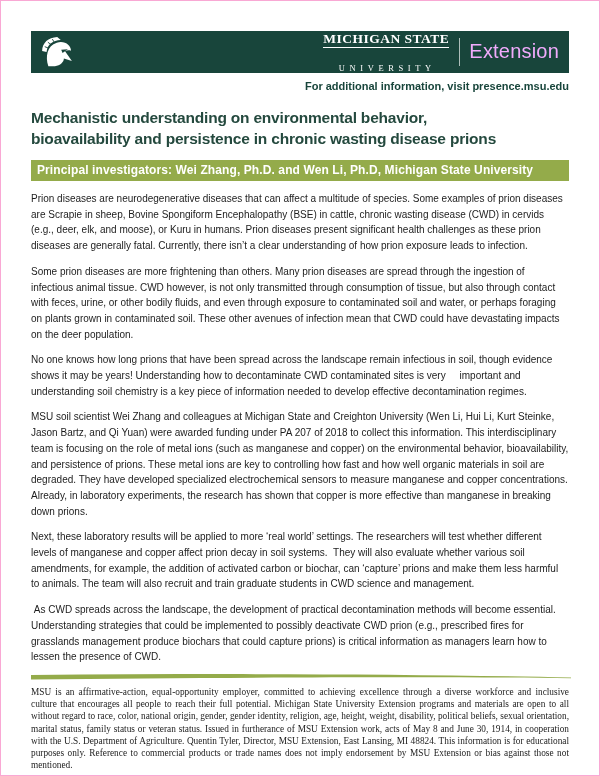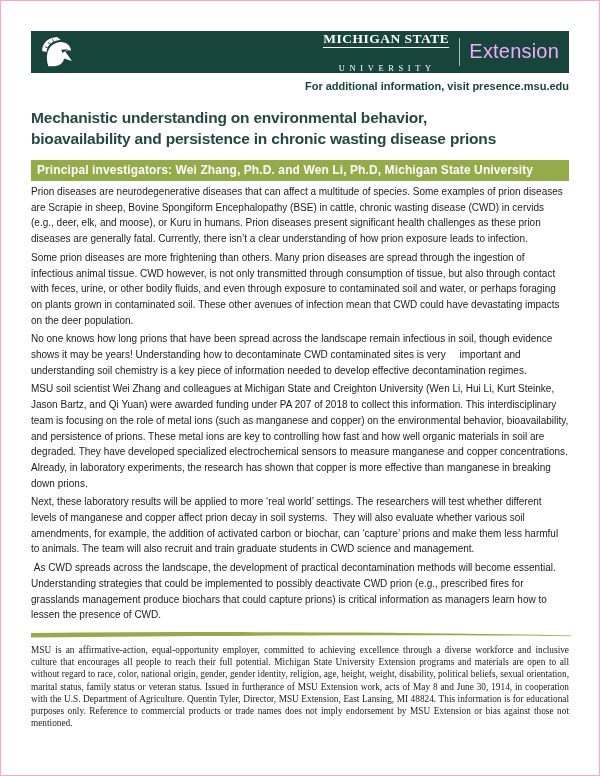--- a/index.html
+++ b/index.html
@@ -92,21 +92,21 @@
     background: #94AB4A;
     color: #ffffff;
     font-size: 12px;
     font-weight: bold;
     padding: 3px 6px 4px 6px;
     letter-spacing: 0.1px;
   }
 
   
   .article-body p {
-    margin-top: 3px;
+    margin-top: 10px;
     font-size: 10px;
     line-height: 15.7px;
     color: #1c1c1c;
     white-space: pre-wrap;
   }
 
   
   .swoosh { display: block; margin-top: 8px; }
   .contact-line {
     margin-top: 6px;

